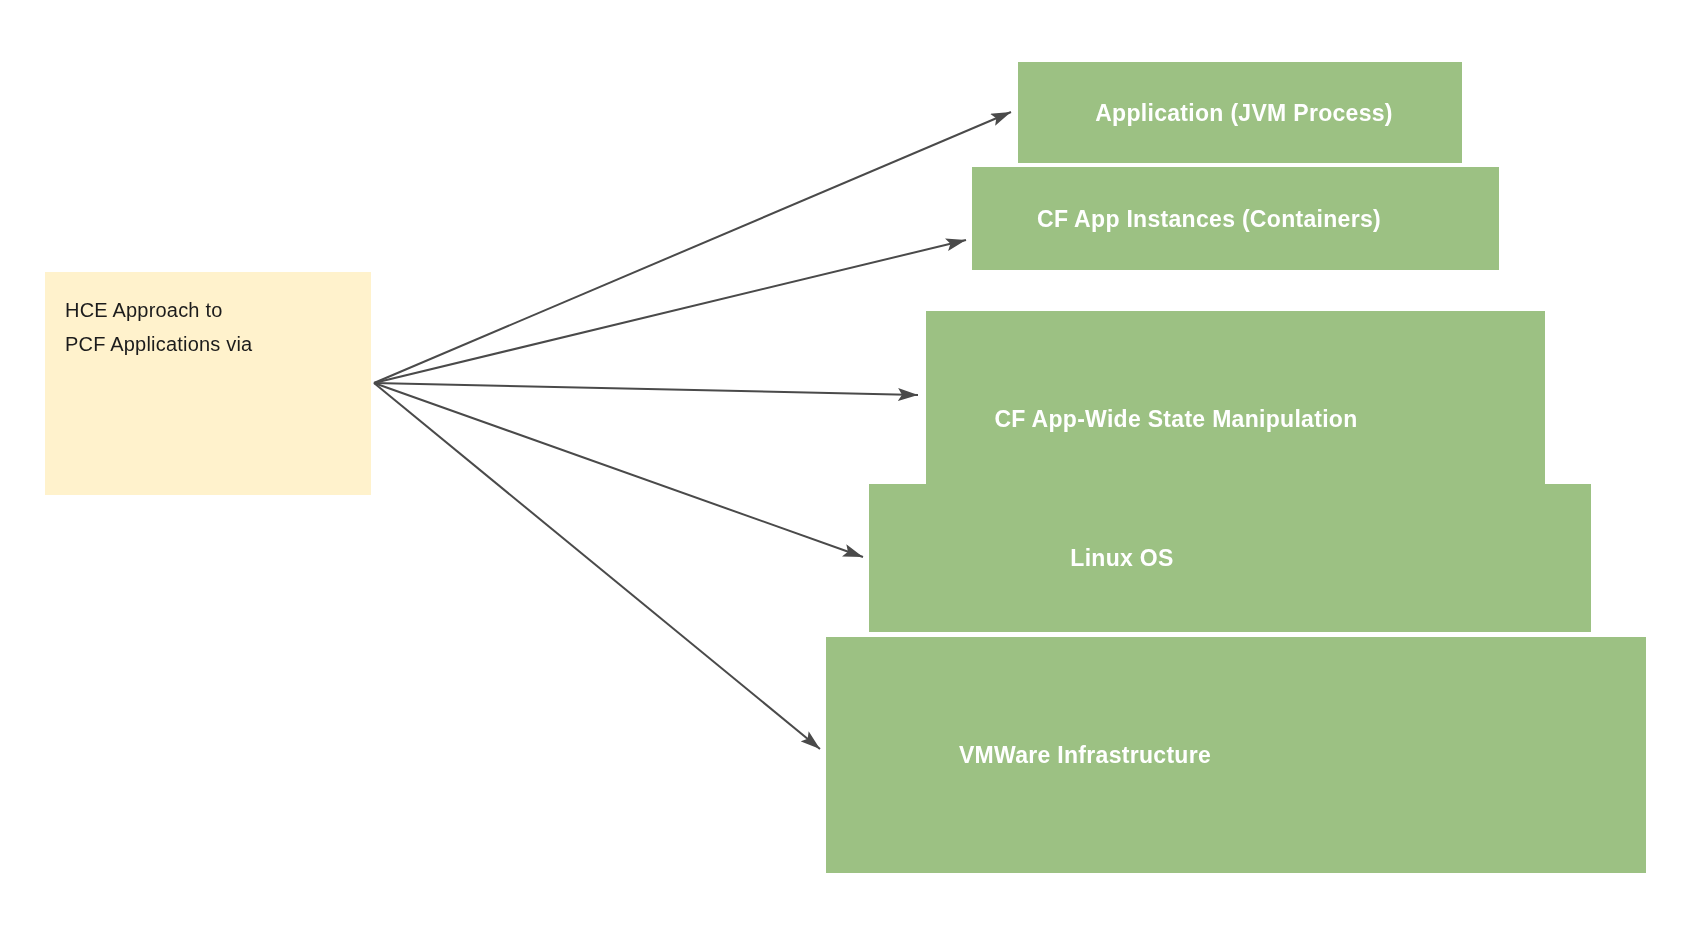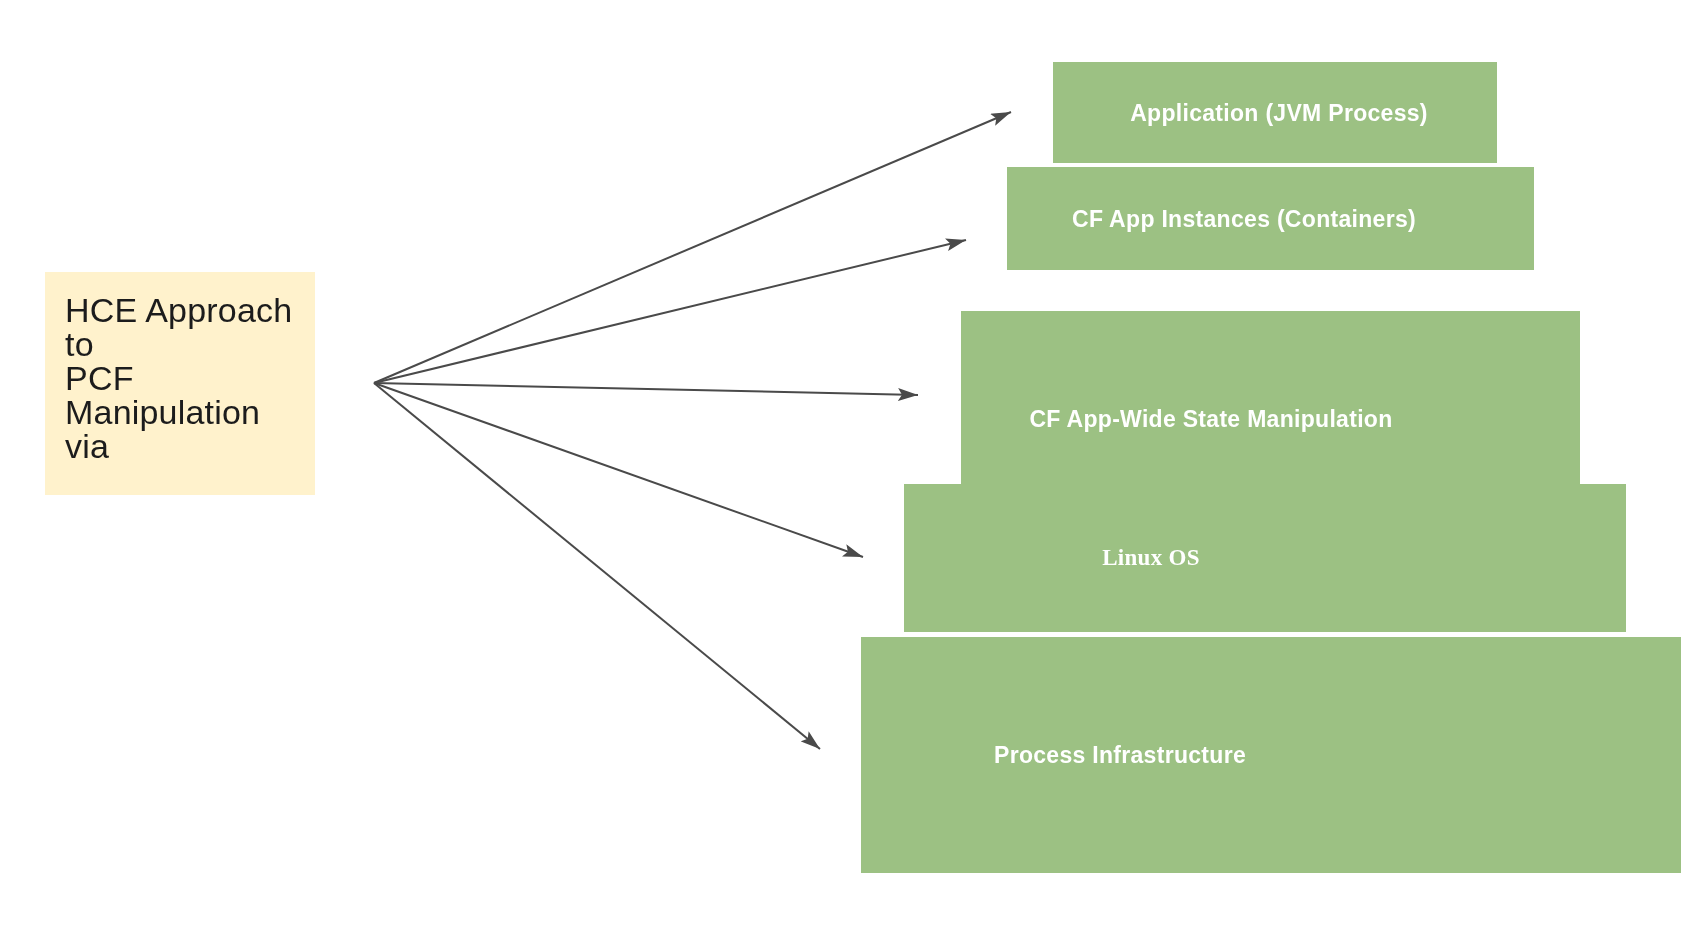--- a/index.html
+++ b/index.html
@@ -22,57 +22,56 @@
     top: 0;
     width: 1695px;
     height: 926px;
     z-index: 1;
   }
   
   .note {
     position: absolute;
     left: 45px;
     top: 272px;
-    width: 270px;
+    width: 326px;
     height: 223px;
     background: var(--note-bg, #FFF2CC);
     color: var(--note-text, #1C1C1C);
     z-index: 2;
     box-sizing: border-box;
     padding: 21px 14px 0 20px;
-    font-size: 34px;
+    font-size: 20px;
     line-height: 34px;
     letter-spacing: 0.2px;
   }
   
   .level {
     position: absolute;
     background: var(--level-bg, #9CC183);
     z-index: 2;
-    margin-left: 35px;
   }
   .level .label {
     position: absolute;
     top: 50%;
     transform: translate(-50%, -50%);
     white-space: nowrap;
     color: var(--level-text, #FFFFFF);
     font-weight: bold;
     font-size: 23px;
     letter-spacing: 0.3px;
   }
   .level-1 { left: 1018px; top:  62px; width: 444px; height: 101px; }
   .level-2 { left:  972px; top: 167px; width: 527px; height: 103px; }
   .level-3 { left:  926px; top: 311px; width: 619px; height: 215px; }
   .level-4 { left:  869px; top: 484px; width: 722px; height: 148px; }
   .level-5 { left:  826px; top: 637px; width: 820px; height: 236px; }
   .level-1 .label { left: 226px; }
   .level-2 .label { left: 237px; }
   .level-3 .label { left: 250px; }
-  .level-4 .label { left: 247px; font-family: Liberation Serif, serif; }
+  .level-4 .label { left: 253px; }
   .level-5 .label { left: 259px; }
   .arrow-line {
     stroke: var(--arrow, #4A4A4A);
     stroke-width: 2;
     fill: none;
   }
   .arrow-head {
     fill: var(--arrow, #4A4A4A);
   }
 </style>
@@ -89,36 +88,36 @@
     </defs>
     <line class="arrow-line" x1="374" y1="383" x2="1011" y2="112" marker-end="url(#arrowhead)"></line>
     <line class="arrow-line" x1="374" y1="383" x2="966" y2="240" marker-end="url(#arrowhead)"></line>
     <line class="arrow-line" x1="374" y1="383" x2="918" y2="395" marker-end="url(#arrowhead)"></line>
     <line class="arrow-line" x1="374" y1="383" x2="863" y2="557" marker-end="url(#arrowhead)"></line>
     <line class="arrow-line" x1="374" y1="383" x2="820" y2="749" marker-end="url(#arrowhead)"></line>
   </svg>
 
   <div class="note">
     <div>HCE Approach to</div>
-    <div>PCF Manipulation via</div>
+    <div>PCF Applications via</div>
   </div>
 
   <div class="level level-1">
     <span class="label">Application (JVM Process)</span>
   </div>
 
   <div class="level level-2">
     <span class="label">CF App Instances (Containers)</span>
   </div>
 
   <div class="level level-3">
     <span class="label">CF App-Wide State Manipulation</span>
   </div>
 
   <div class="level level-4">
     <span class="label">Linux OS</span>
   </div>
 
   <div class="level level-5">
-    <span class="label">Process Infrastructure</span>
+    <span class="label">VMWare Infrastructure</span>
   </div>
 
 </div>
 
 </body></html>

